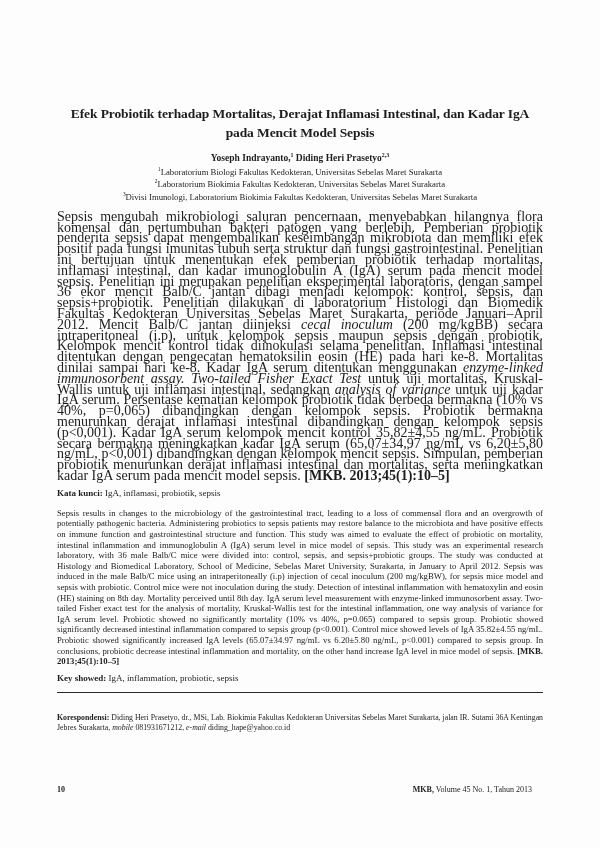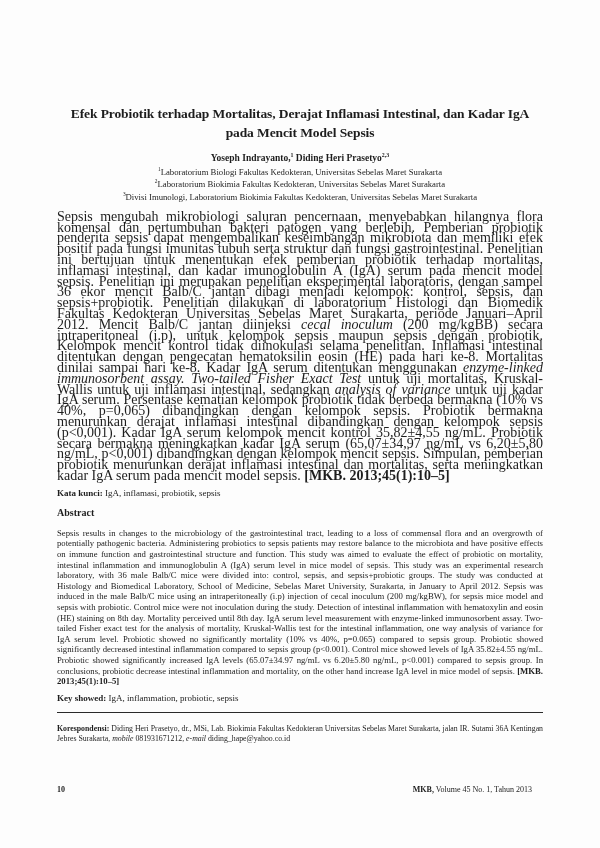--- a/index.html
+++ b/index.html
@@ -62,21 +62,21 @@
     font-size: 13px;
     line-height: 17.5px;
     font-weight: bold;
     text-align: center;
   }
   .section-head.en { margin-top: 8px; }
 
   .footnote {
     margin-top: 8px;
     border-top: 1px solid #2a2a2a;
-    padding-top: 11px;
+    padding-top: 20px;
     font-size: 7.8px;
     line-height: 9.8px;
     text-align: justify;
   }
 
   .footer {
     position: absolute;
     left: 57px;
     right: 68px;
     top: 785px;
@@ -106,21 +106,20 @@
       <p><span class="sup">2</span><span>Laboratorium Biokimia Fakultas Kedokteran, Universitas Sebelas Maret Surakarta</span></p>
       <p><span class="sup">3</span><span>Divisi Imunologi, Laboratorium Biokimia Fakultas Kedokteran, Universitas Sebelas Maret Surakarta</span></p>
     </div>
 
 
     <p class="abs-body"><span>Sepsis mengubah mikrobiologi saluran pencernaan, menyebabkan hilangnya flora komensal dan pertumbuhan bakteri patogen yang berlebih. Pemberian probiotik penderita sepsis dapat mengembalikan keseimbangan mikrobiota dan memiliki efek positif pada fungsi imunitas tubuh serta struktur dan fungsi gastrointestinal. Penelitian ini bertujuan untuk menentukan efek pemberian probiotik terhadap mortalitas, inflamasi intestinal, dan kadar imunoglobulin A (IgA) serum pada mencit model sepsis. Penelitian ini merupakan penelitian eksperimental laboratoris, dengan sampel 36 ekor mencit Balb/C jantan dibagi menjadi kelompok: kontrol, sepsis,  dan sepsis+probiotik. Penelitian dilakukan di laboratorium Histologi dan Biomedik Fakultas Kedokteran Universitas Sebelas Maret Surakarta, periode Januari–April 2012. Mencit Balb/C jantan diinjeksi </span><span class="i">cecal inoculum</span><span> (200 mg/kgBB) secara intraperitoneal (i.p), untuk kelompok sepsis maupun sepsis dengan probiotik. Kelompok mencit kontrol tidak diinokulasi selama penelitian. Inflamasi intestinal ditentukan dengan pengecatan hematoksilin eosin (HE) pada hari ke-8. Mortalitas dinilai sampai hari ke-8. Kadar IgA serum ditentukan menggunakan </span><span class="i">enzyme-linked immunosorbent assay. Two-tailed Fisher Exact Test</span><span> untuk uji mortalitas, Kruskal-Wallis untuk uji inflamasi intestinal, sedangkan </span><span class="i">analysis of variance</span><span> untuk uji kadar IgA serum. Persentase kematian kelompok probiotik tidak berbeda bermakna (10% vs 40%, p=0,065) dibandingkan dengan kelompok sepsis. Probiotik bermakna menurunkan derajat inflamasi intestinal dibandingkan dengan kelompok sepsis  (p&lt;0,001). Kadar IgA serum kelompok mencit kontrol 35,82±4,55 ng/mL. Probiotik secara bermakna meningkatkan kadar IgA serum (65,07±34,97 ng/mL vs 6,20±5,80 ng/mL, p&lt;0,001) dibandingkan dengan kelompok mencit sepsis. Simpulan, pemberian probiotik menurunkan derajat inflamasi intestinal dan mortalitas, serta meningkatkan kadar IgA serum pada mencit model sepsis. </span><span class="b">[MKB. 2013;45(1):10–5]</span></p>
 
     <p class="kw-line"><span class="b">Kata kunci:</span><span> IgA, inflamasi, probiotik, sepsis</span></p>
 
 
-    <h2 class="section-head en">Abstract</h2>
 
     <p class="abs-body en"><span>Sepsis results in changes to the microbiology of the gastrointestinal tract, leading to a loss of commensal flora and an overgrowth of potentially pathogenic bacteria. Administering probiotics to sepsis patients may restore balance to the microbiota and have positive effects on immune function and gastrointestinal structure and function. This study was aimed to evaluate the effect of  probiotic on mortality, intestinal inflammation and immunoglobulin A (IgA) serum level in mice model of sepsis. This study was an experimental research laboratory, with 36 male Balb/C mice were divided into: control, sepsis, and sepsis+probiotic groups. The study was conducted at Histology and Biomedical Laboratory, School of Medicine, Sebelas Maret University, Surakarta, in January to April 2012. Sepsis was induced in the male Balb/C mice using an intraperitoneally (i.p) injection of cecal inoculum (200 mg/kgBW), for sepsis mice model and sepsis with probiotic. Control mice were not inoculation during the study. Detection of intestinal inflammation with hematoxylin and eosin (HE) staining on 8th day. Mortality perceived until 8th day. IgA serum level measurement with enzyme-linked immunosorbent assay. Two-tailed Fisher exact test for the analysis of mortality, Kruskal-Wallis test for the intestinal inflammation, one way analysis of variance for IgA serum level. Probiotic showed no significantly mortality (10% vs 40%, p=0.065) compared to sepsis group. Probiotic showed significantly decreased intestinal inflammation compared to sepsis group (p&lt;0.001). Control mice showed levels of IgA 35.82±4.55 ng/mL. Probiotic showed significantly increased IgA levels (65.07±34.97 ng/mL vs 6.20±5.80 ng/mL, p&lt;0.001) compared to sepsis group. In conclusions, probiotic decrease intestinal inflammation and mortality, on the other hand increase IgA level in mice model of sepsis. </span><span class="b">[MKB. 2013;45(1):10–5]</span></p>
 
     <p class="kw-line"><span class="b">Key showed:</span><span> IgA, inflammation, probiotic, sepsis</span></p>
 
     <div class="footnote"><span class="b">Korespondensi:</span><span> Diding Heri Prasetyo, dr., MSi, Lab. Biokimia Fakultas Kedokteran Universitas Sebelas Maret Surakarta, jalan IR. Sutami 36A Kentingan Jebres Surakarta, </span><span class="i">mobile</span><span> 081931671212, </span><span class="i">e-mail</span><span> diding_hape@yahoo.co.id</span></div>
   </div>
 
   <div class="footer">
     <span class="pageno">10</span>

